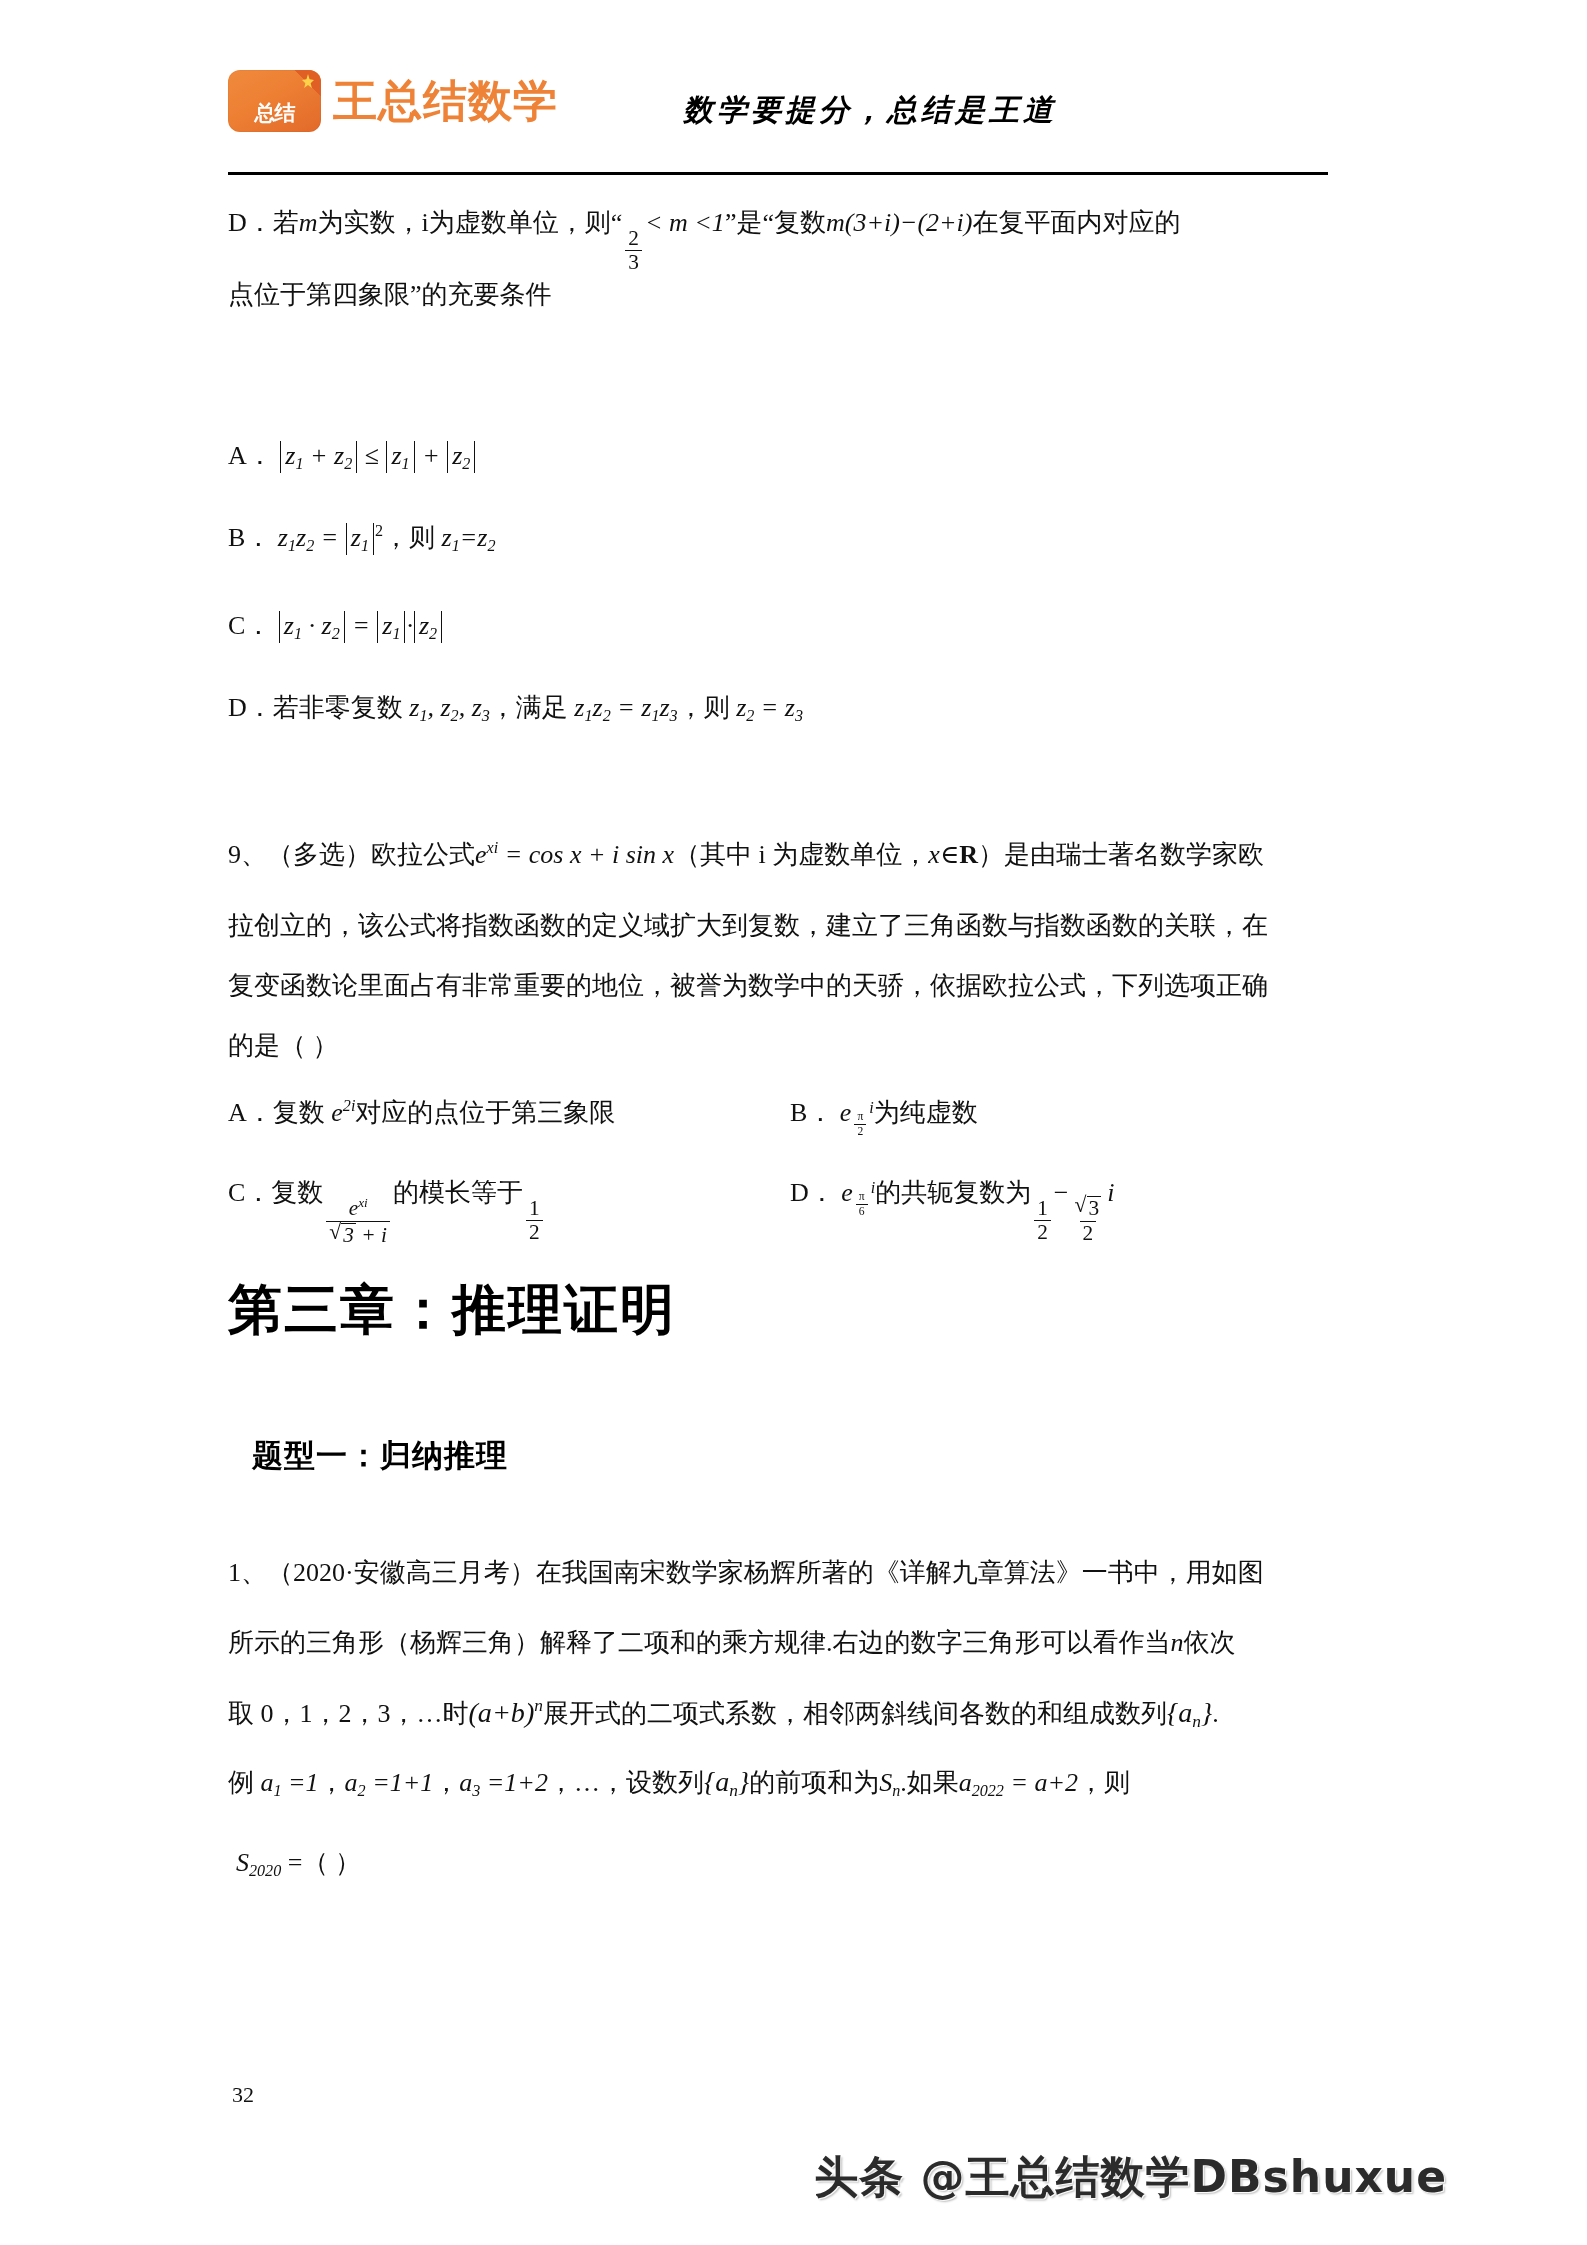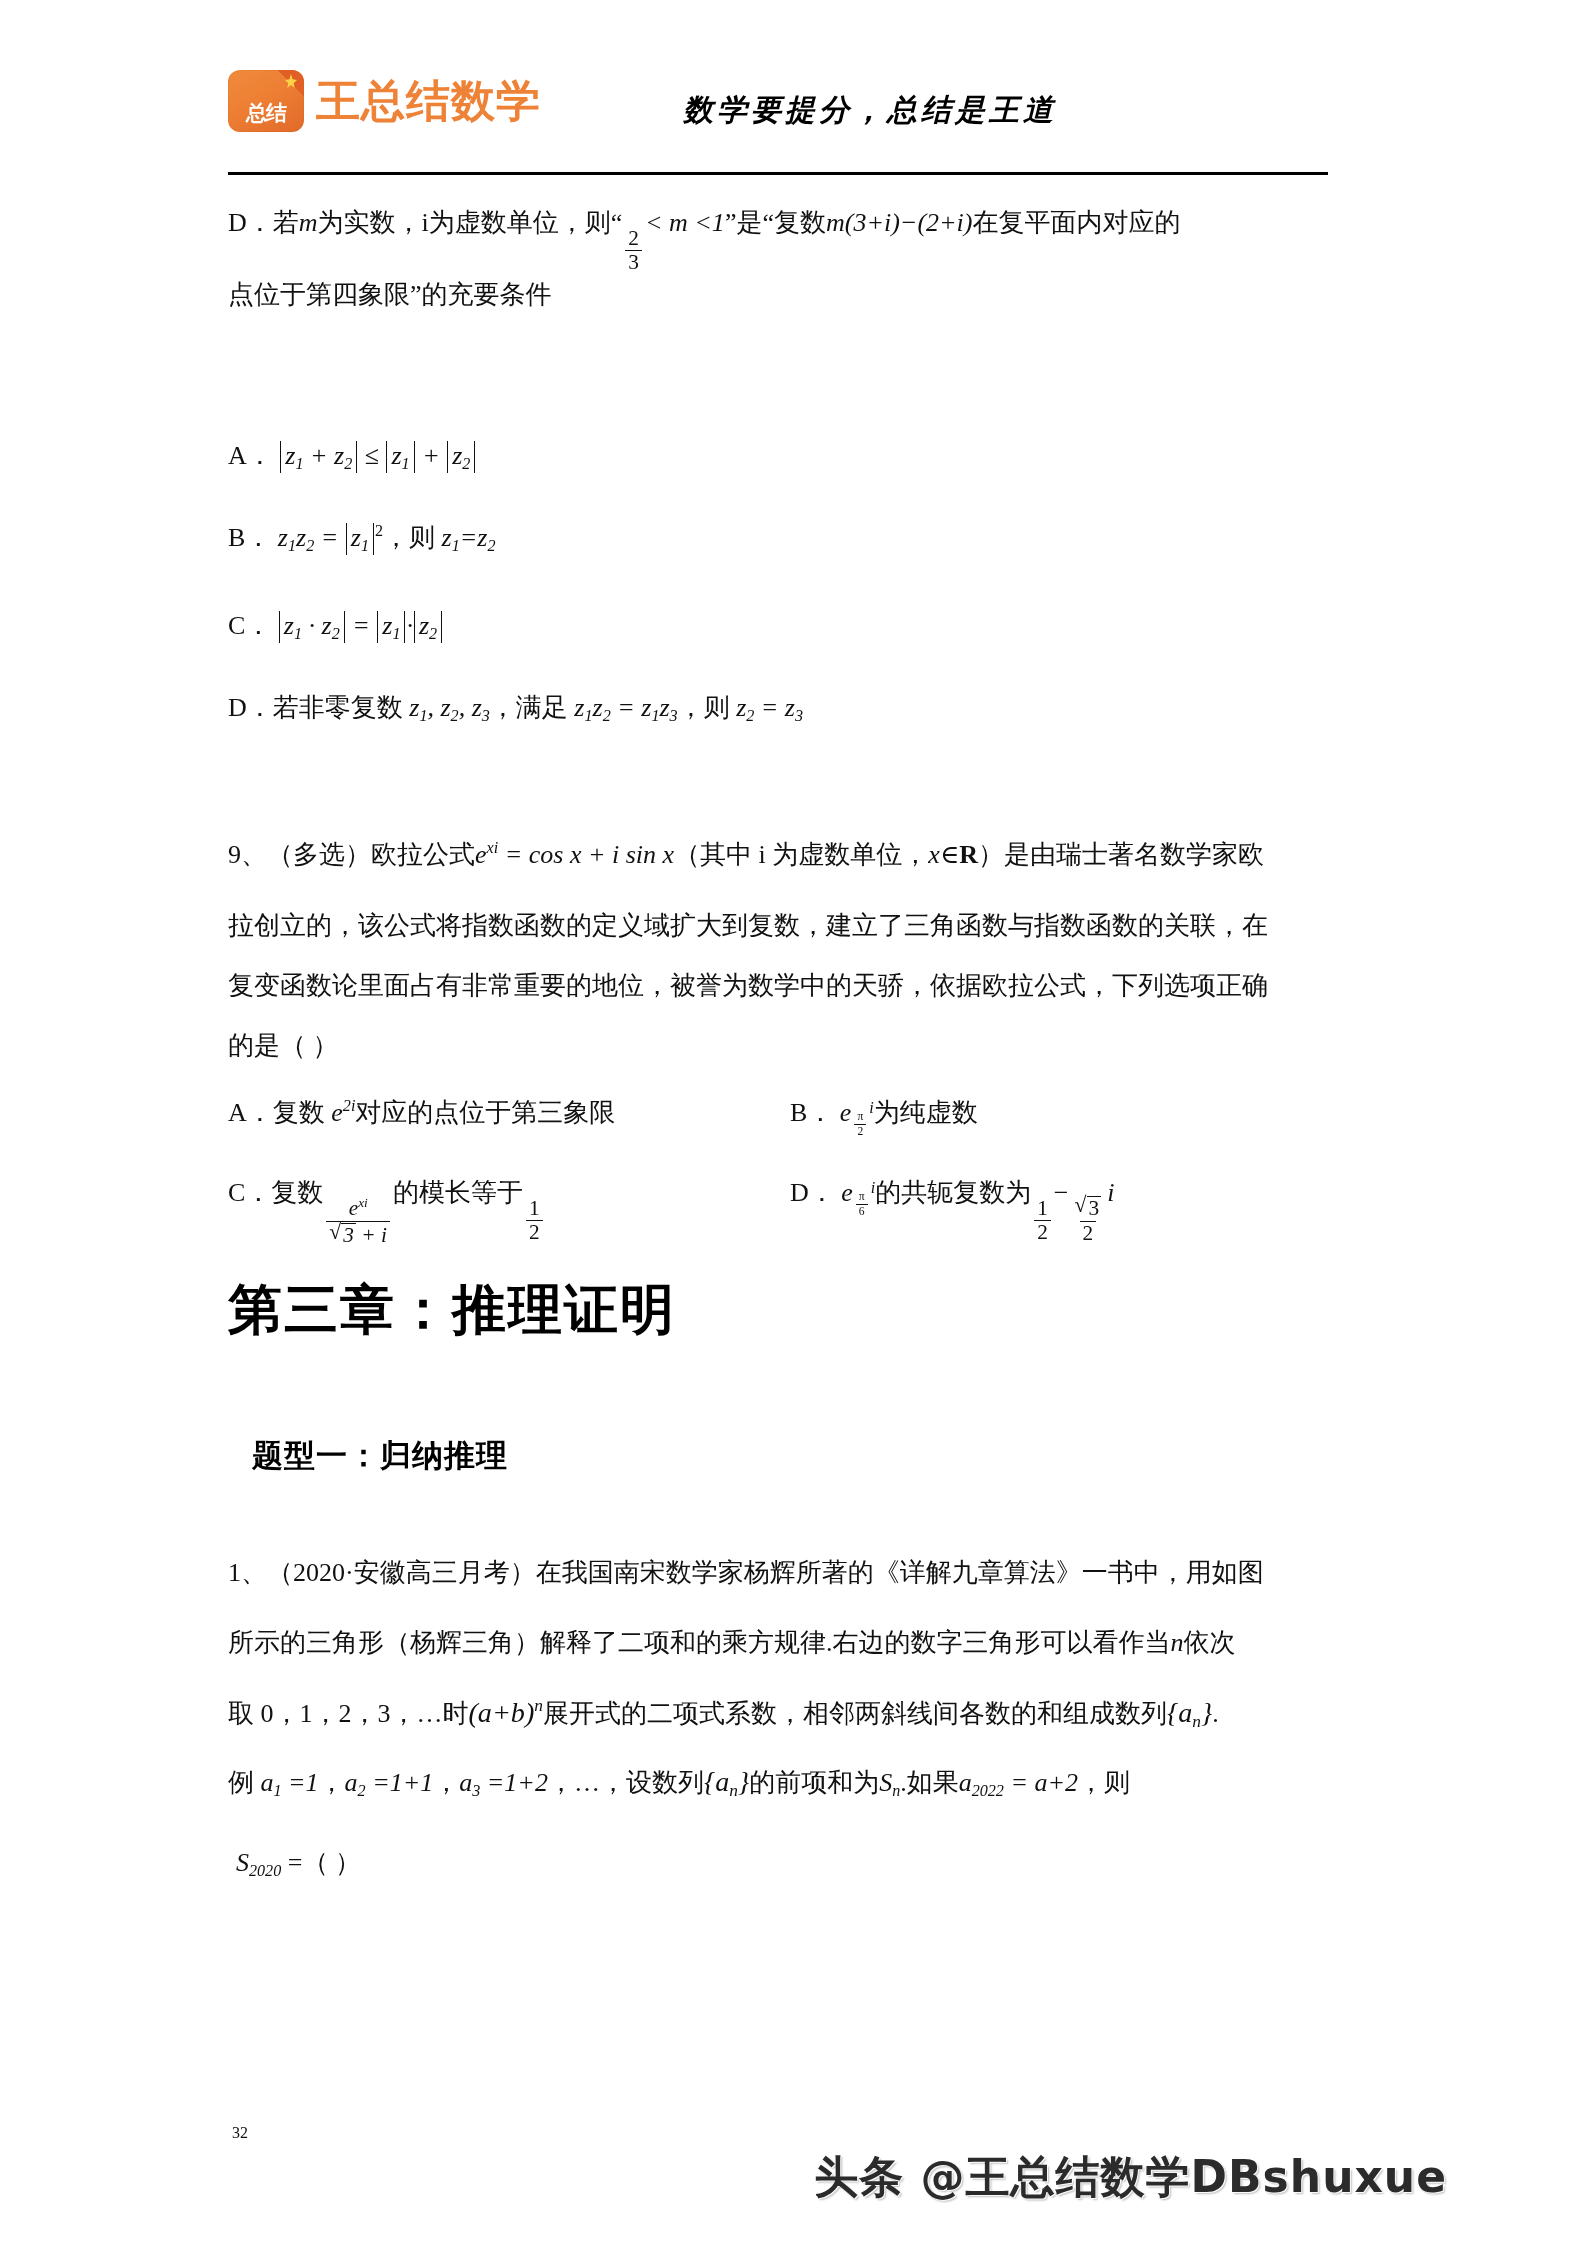--- a/index.html
+++ b/index.html
@@ -11,21 +11,21 @@
   .page{position:absolute;inset:0;background:#fff;}
 
   
   .header{
     position:absolute;left:228px;top:68px;width:1100px;height:76px;
   }
   .logo-wrap{position:absolute;left:0;top:2px;display:flex;align-items:center;gap:12px;}
   .logo-mark{
     width:76px;height:62px;border-radius:12px;
     background:linear-gradient(150deg,#f08a3c 0%,#ed7f33 45%,#e2692a 100%);
-    position:relative;flex:none;box-shadow:0 0 0 1px rgba(0,0,0,.03) inset;
+    position:relative;flex:none;box-shadow:0 0 0 1px rgba(0,0,0,.03) inset;padding-left:17px;
   }
   .logo-mark .corner{
     position:absolute;right:0;top:0;width:26px;height:26px;
     background:linear-gradient(225deg,#e05f24 0%,#e05f24 50%,transparent 50%);
     border-top-right-radius:12px;
   }
   .logo-mark .spark{
     position:absolute;right:7px;top:4px;width:12px;height:14px;
     background:#ffd24a;
     clip-path:polygon(50% 0,63% 38%,100% 42%,72% 66%,82% 100%,50% 79%,18% 100%,28% 66%,0 42%,37% 38%);
@@ -83,23 +83,22 @@
   .qtype{
     position:absolute;left:228px;top:1437px;
     font-family:"DejaVu Sans","Liberation Sans",sans-serif;
     font-weight:700;font-size:31px;line-height:36px;letter-spacing:1px;color:#000;
     white-space:nowrap;
     margin-left:24px;
   }
 
   
   .pagenum{
-    position:absolute;left:232px;top:2082px;font-size:16px;color:#111;
+    position:absolute;left:232px;top:2082px;font-size:22px;color:#111;
     font-family:"Liberation Serif","DejaVu Serif",serif;
-    margin-top:42px;
   }
   .watermark{
     position:absolute;right:140px;top:2148px;
     font-family:"DejaVu Sans","Liberation Sans",sans-serif;
     font-size:44px;font-weight:700;letter-spacing:1px;
     color:#2b2b2b;white-space:nowrap;
     text-shadow:1px 1px 0 rgba(255,255,255,.9), 2px 2px 2px rgba(0,0,0,.25);
   }
 </style>
 </head>

